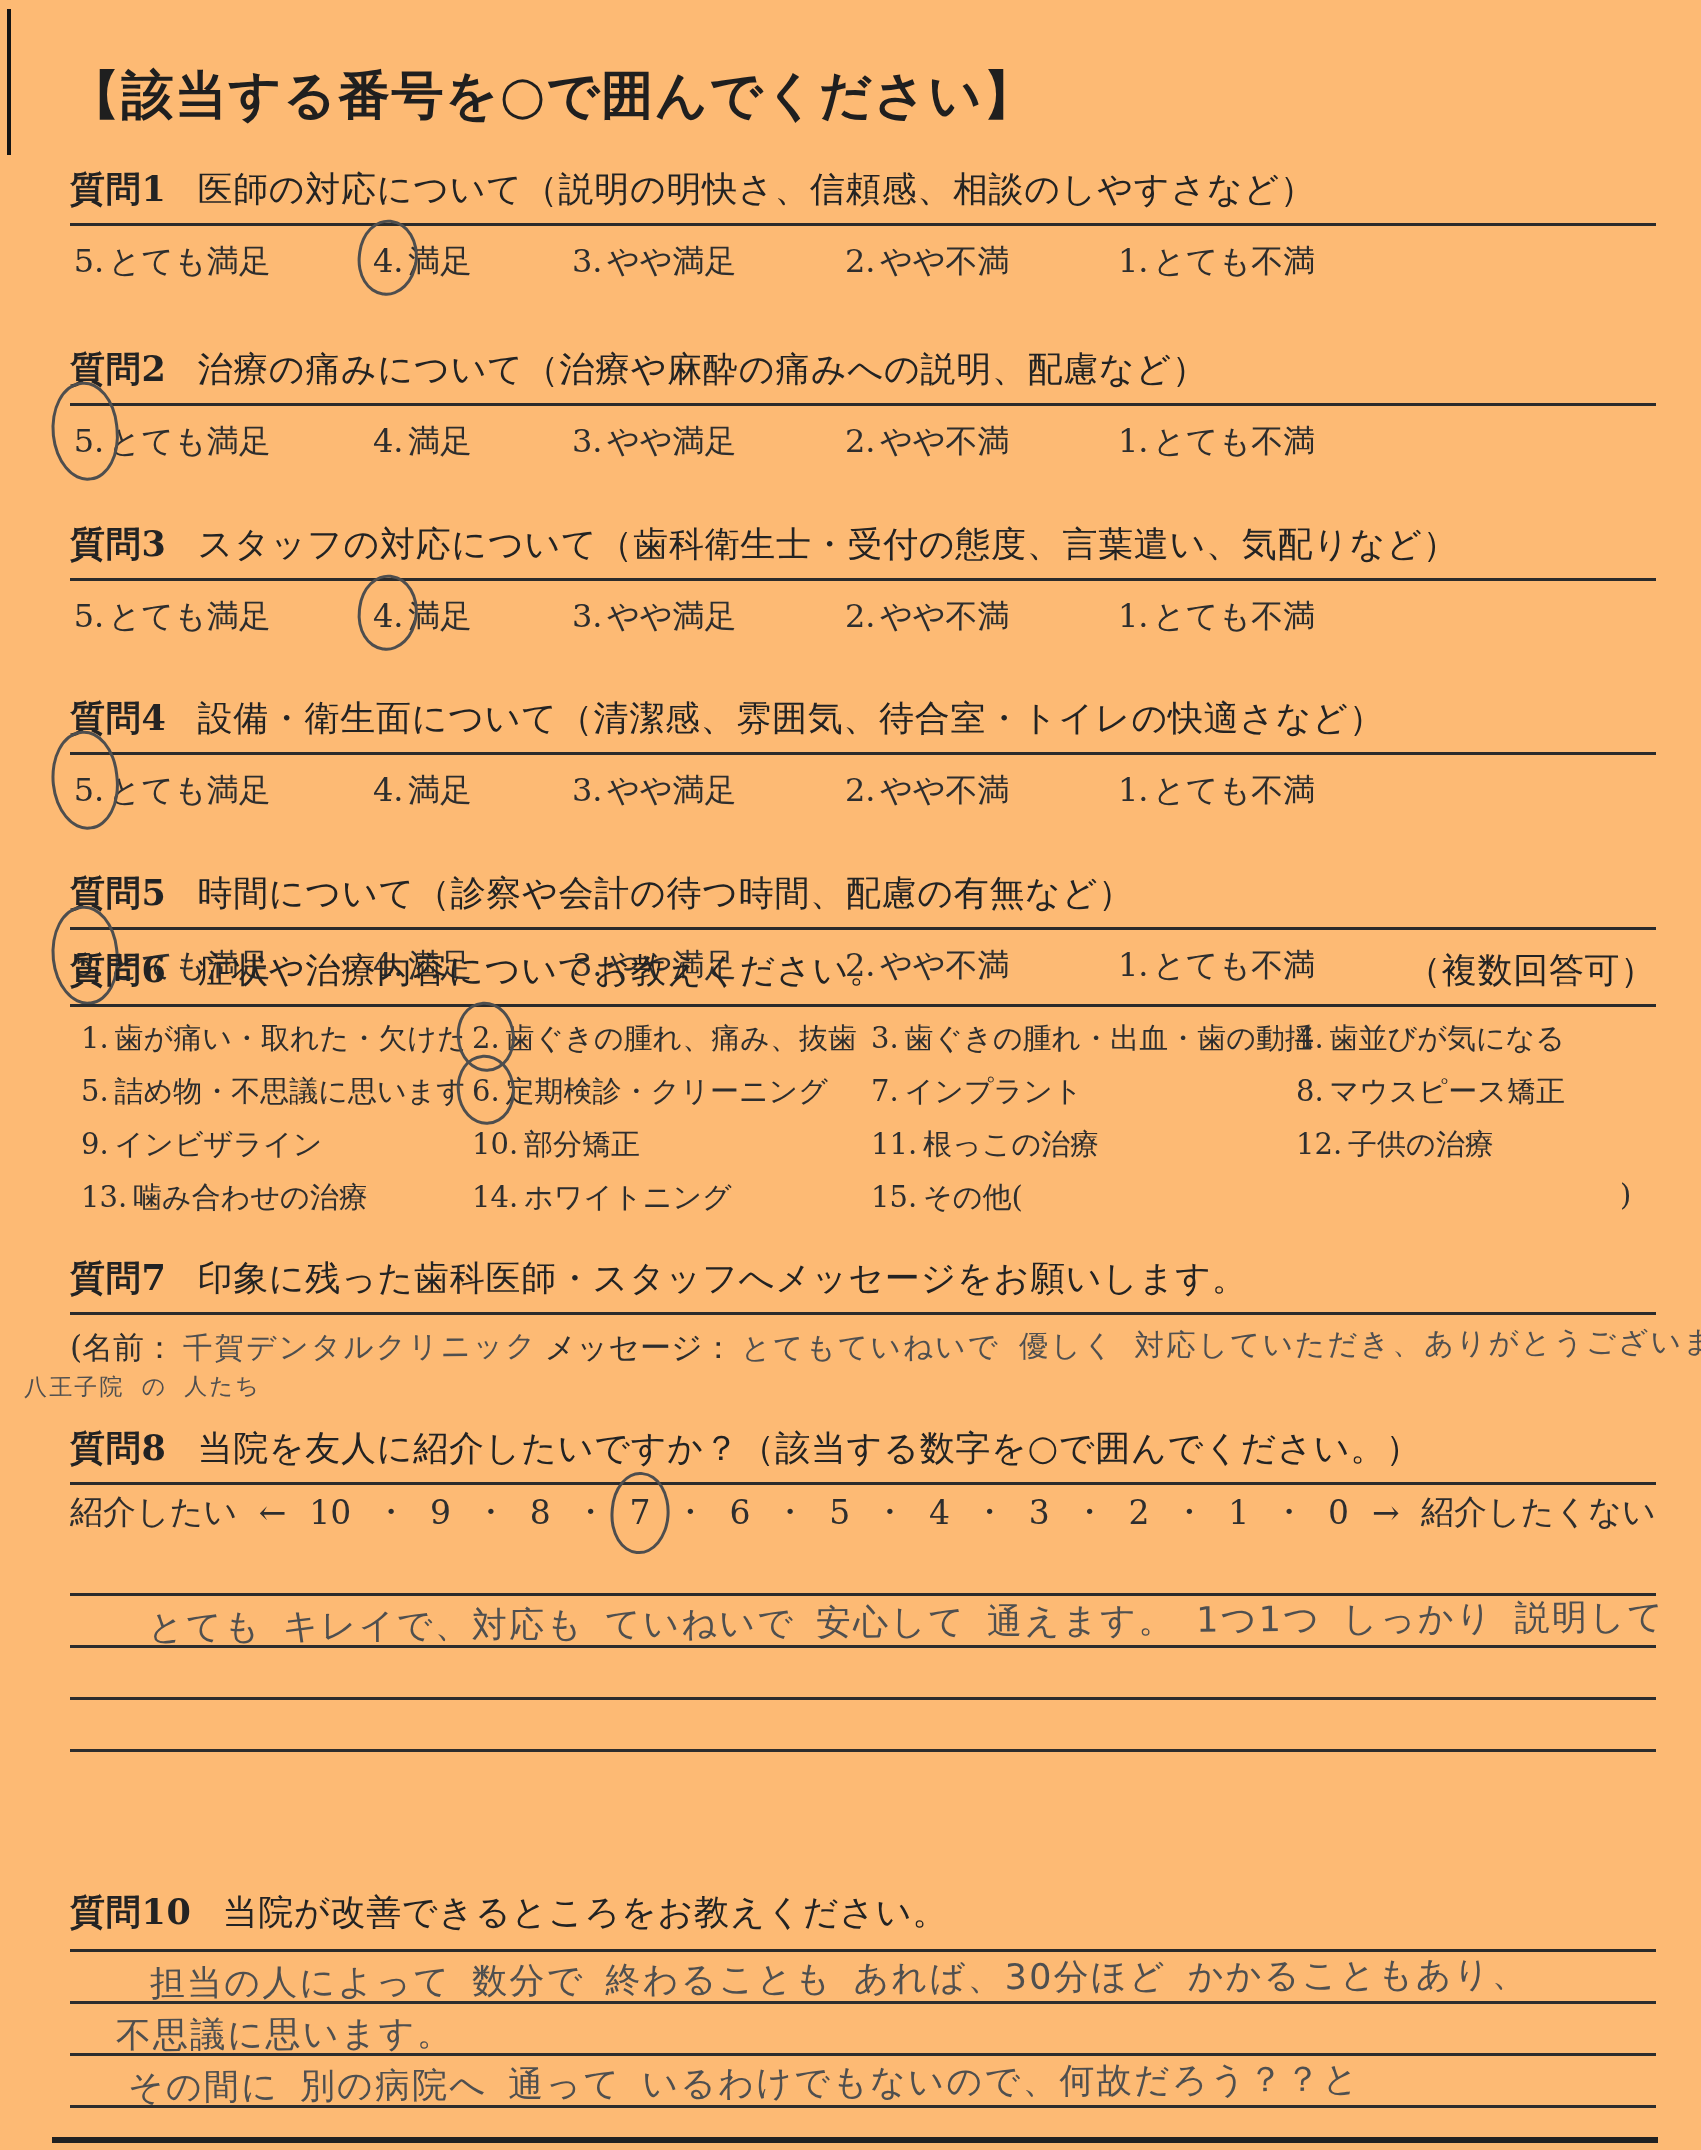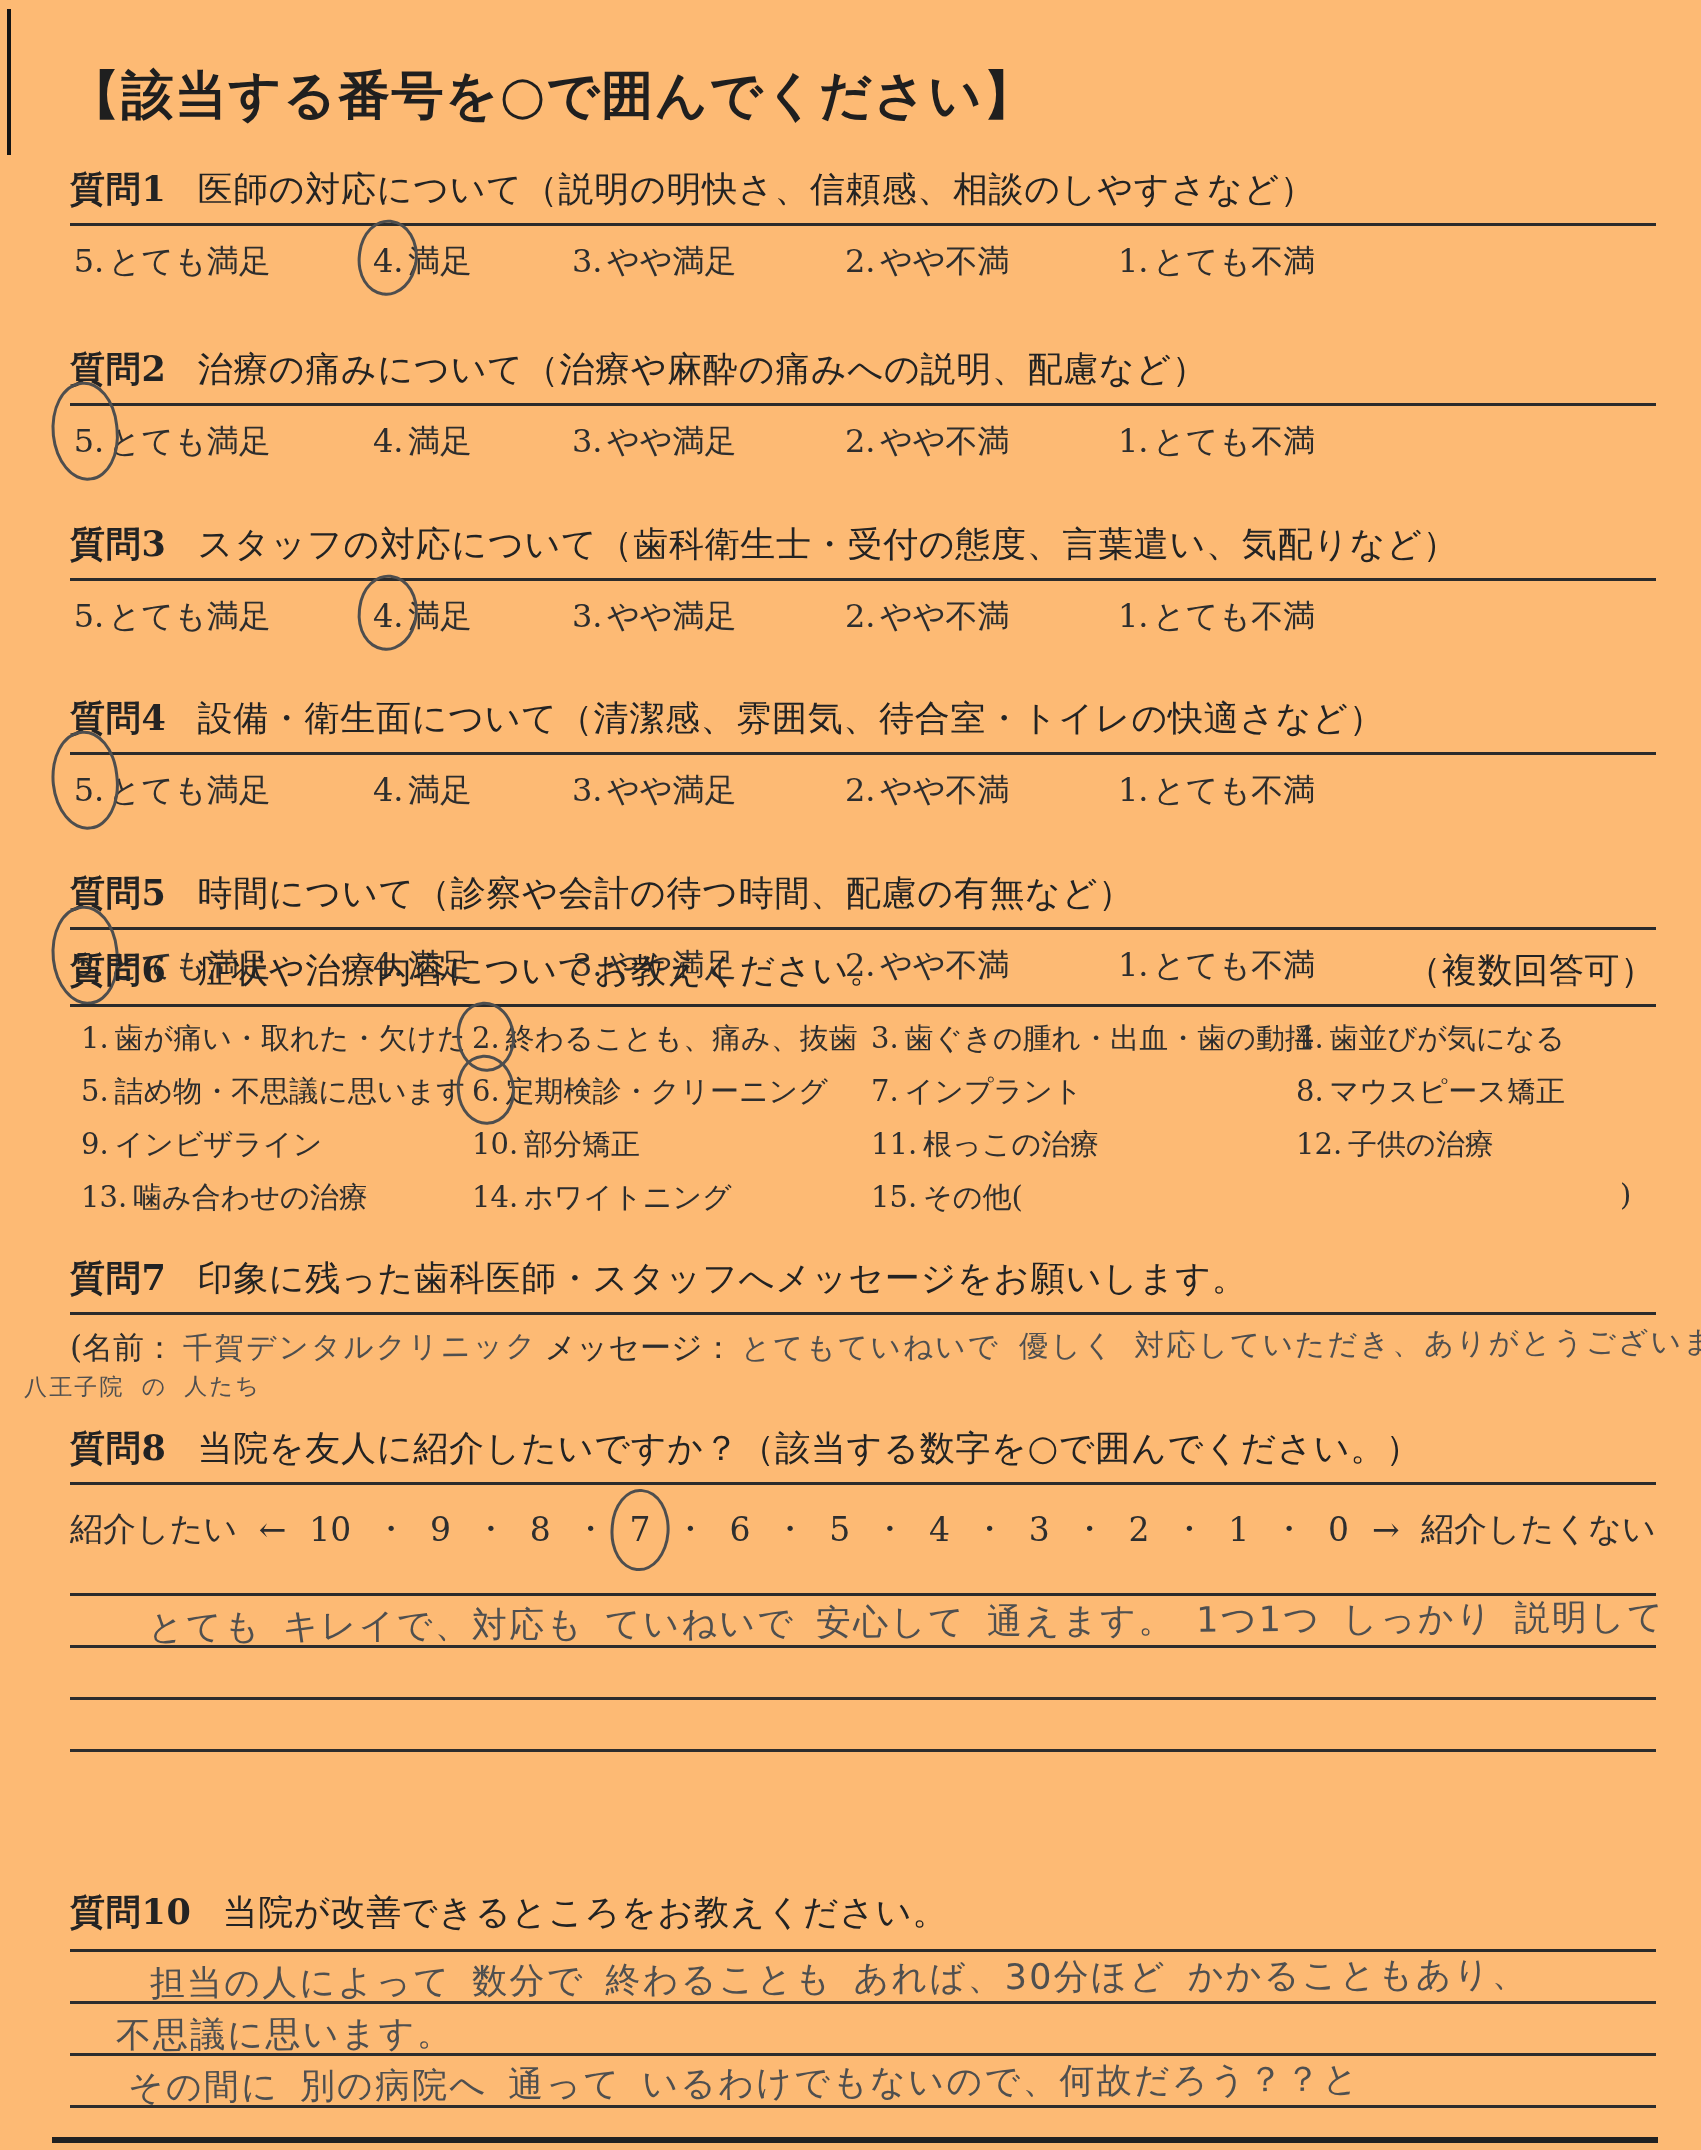--- a/index.html
+++ b/index.html
@@ -53,21 +53,21 @@
     display:inline-block; transform:rotate(-0.4deg); transform-origin:left bottom;
   }
   .struck { text-decoration:line-through; text-decoration-thickness:3px; }
 
   
   .msgline { display:flex; align-items:flex-end; margin-top:11.8px; font-size:31px; white-space:nowrap; }
   .msgline .hw { font-size:29.5px; margin:0 7.4px; }
   .annot { position:absolute; left:-46px; font-size:23px; }
 
   
-  .scale { display:flex; justify-content:space-between; align-items:center; margin-top:22px; font-size:33px; }
+  .scale { display:flex; justify-content:space-between; align-items:center; margin-top:5px; font-size:33px; }
   .scale .num { padding:0 1.5px; }
   .q8 .num.circled::after { width:1.6em; height:2.3em; transform:translate(-50%,-50%) rotate(4deg); }
 
   
   .wline { position:relative; height:52px; border-bottom:3px solid #2d2d2d; }
   .wline .hw { position:absolute; bottom:-5.9px; font-size:35px; white-space:nowrap; }
   .indent1 { left:78px; } .indent2 { left:35px; } .indent3 { left:46px; } .indent4 { left:80px; } .indent5 { left:58px; }
   .bottomrule { position:absolute; left:52px; width:1606px; border-bottom:6.6px solid #222; }
 </style>
 </head>
@@ -140,21 +140,21 @@
   </section>
 
   <section class="q6" style="top:947px;">
     <div class="qh">
       <span class="qnum">質問6</span><span>症状や治療内容についてお教えください。</span>
       <span class="q6note">（複数回答可）</span>
     </div>
     <div class="rule"></div>
     <div class="q6row">
       <span class="q6i" style="left:11px"><span class="num">1.</span><span class="olabel">歯が痛い・取れた・欠けた</span></span>
-      <span class="q6i" style="left:402px"><span class="num circled">2.</span><span class="olabel">終わることも、痛み、抜歯</span></span>
+      <span class="q6i" style="left:402px"><span class="num circled">2.</span><span class="olabel">歯ぐきの腫れ、痛み、抜歯</span></span>
       <span class="q6i" style="left:801px"><span class="num">3.</span><span class="olabel">歯ぐきの腫れ・出血・歯の動揺</span></span>
       <span class="q6i" style="left:1226px"><span class="num">4.</span><span class="olabel">歯並びが気になる</span></span>
     </div>
     <div class="q6row">
       <span class="q6i" style="left:11px"><span class="num">5.</span><span class="olabel">詰め物・不思議に思います</span></span>
       <span class="q6i" style="left:402px"><span class="num circled">6.</span><span class="olabel">定期検診・クリーニング</span></span>
       <span class="q6i" style="left:801px"><span class="num">7.</span><span class="olabel">インプラント</span></span>
       <span class="q6i" style="left:1226px"><span class="num">8.</span><span class="olabel">マウスピース矯正</span></span>
     </div>
     <div class="q6row">

